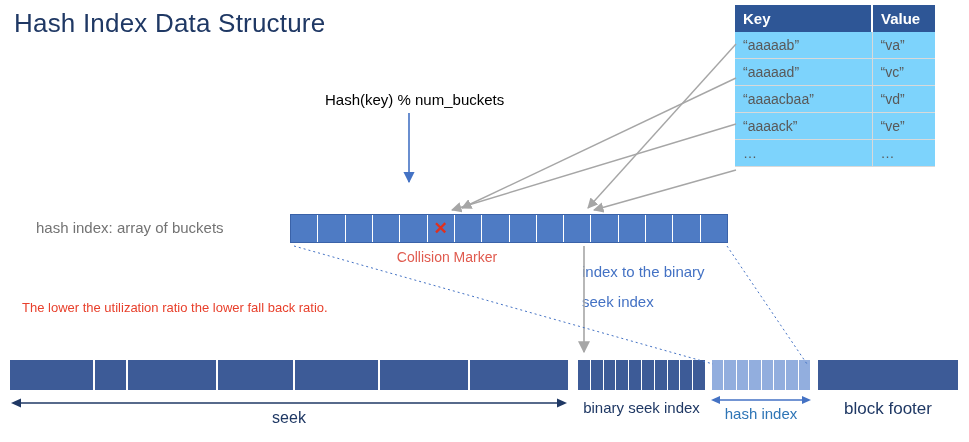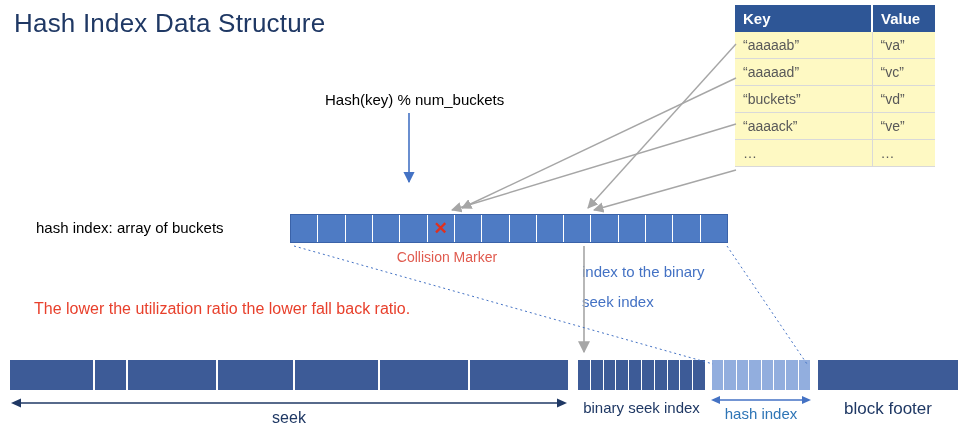--- a/index.html
+++ b/index.html
@@ -2,50 +2,50 @@
 <html><head>
 <meta charset="utf-8">
 <style>
   * { margin:0; padding:0; box-sizing:border-box; }
   body { font-family:"Liberation Sans", sans-serif; background:#ffffff; }
   #canvas { position:relative; width:969px; height:442px; background:#ffffff; overflow:hidden; }
   .abs { position:absolute; }
 
   #title { left:14px; top:8px; font-size:26px; font-weight:normal; color:#1f3864; letter-spacing:.2px; }
   #formula { left:325px; top:91px; font-size:15px; color:#000000; }
-  #array-label { left:36px; top:219px; font-size:15px; color:#000000; }
+  #array-label { left:36px; top:219px; font-size:15px; color:#737373; }
 
   #bucket-array { left:290px; top:214px; width:438px; height:29px; display:flex; background:#4e7bc4; border:1px solid #3a62a8; }
   .bcell { flex:1; border-right:1px solid #ffffff; display:flex; align-items:center; justify-content:center; }
   .bcell:last-child { border-right:none; }
   .xmark { color:#e0301e; font-weight:bold; font-size:17px; line-height:1; }
 
   #collision-label { left:367px; top:249px; width:160px; text-align:center; font-size:14px; color:#e05a4e; }
   #index-note1 { left:582px; top:263px; font-size:15px; color:#4472c4; }
   #index-note2 { left:582px; top:293px; font-size:15px; color:#4472c4; }
-  #warning { left:34px; top:300px; font-size:16px; color:#e8402c; }
+  #warning { left:22px; top:300px; font-size:13px; color:#e8402c; }
 
   .block { top:360px; height:30px; background:#3d5b97; display:flex; }
   #data-block { left:10px; width:558px; }
   .dseg { border-right:2px solid #ffffff; height:100%; }
   .dseg:last-child { border-right:none; }
   #bsi-block { left:578px; width:127px; }
   .scell { flex:1; border-right:1px solid #ffffff; }
   .scell:last-child { border-right:none; }
   #hash-block { left:712px; width:98px; background:#92aede; }
   .hcell { flex:1; border-right:1px solid #ffffff; }
   .hcell:last-child { border-right:none; }
   #footer-block { left:818px; width:140px; }
 
   #data-label { left:10px; top:409px; width:558px; text-align:center; font-size:16px; color:#1f3864; }
   #bsi-label { left:570px; top:399px; width:143px; text-align:center; font-size:15px; color:#1f3864; }
   #hash-label { left:705px; top:405px; width:112px; text-align:center; font-size:15px; color:#2e75b6; }
   #footer-label { left:818px; top:399px; width:140px; text-align:center; font-size:17px; color:#1f3864; }
 
-  #kv-table { left:735px; top:5px; width:200px; border-collapse:collapse; font-size:14px; background:#fef9c3; }
+  #kv-table { left:735px; top:5px; width:200px; border-collapse:collapse; font-size:14px; background:#7dd3fc; }
   #kv-table th { background:#2e5696; color:#ffffff; text-align:left; font-size:15px; font-weight:bold; padding:5px 8px; border-right:2px solid #ffffff; }
   #kv-table th:first-child { width:137px; }
   #kv-table th:last-child { border-right:none; }
   #kv-table td { color:#595959; padding:5px 8px; border-bottom:1px solid #d9d9d9; border-right:1px solid #d9d9d9; }
   #kv-table td:last-child { border-right:none; }
 
   #overlay { left:0; top:0; pointer-events:none; }
 </style>
 </head>
 <body>
@@ -96,21 +96,21 @@
     <tbody>
       <tr>
         <td>“aaaaab”</td>
         <td>“va”</td>
       </tr>
       <tr>
         <td>“aaaaad”</td>
         <td>“vc”</td>
       </tr>
       <tr>
-        <td>“buckets”</td>
+        <td>“aaaacbaa”</td>
         <td>“vd”</td>
       </tr>
       <tr>
         <td>“aaaack”</td>
         <td>“ve”</td>
       </tr>
       <tr>
         <td>…</td>
         <td>…</td>
       </tr>

